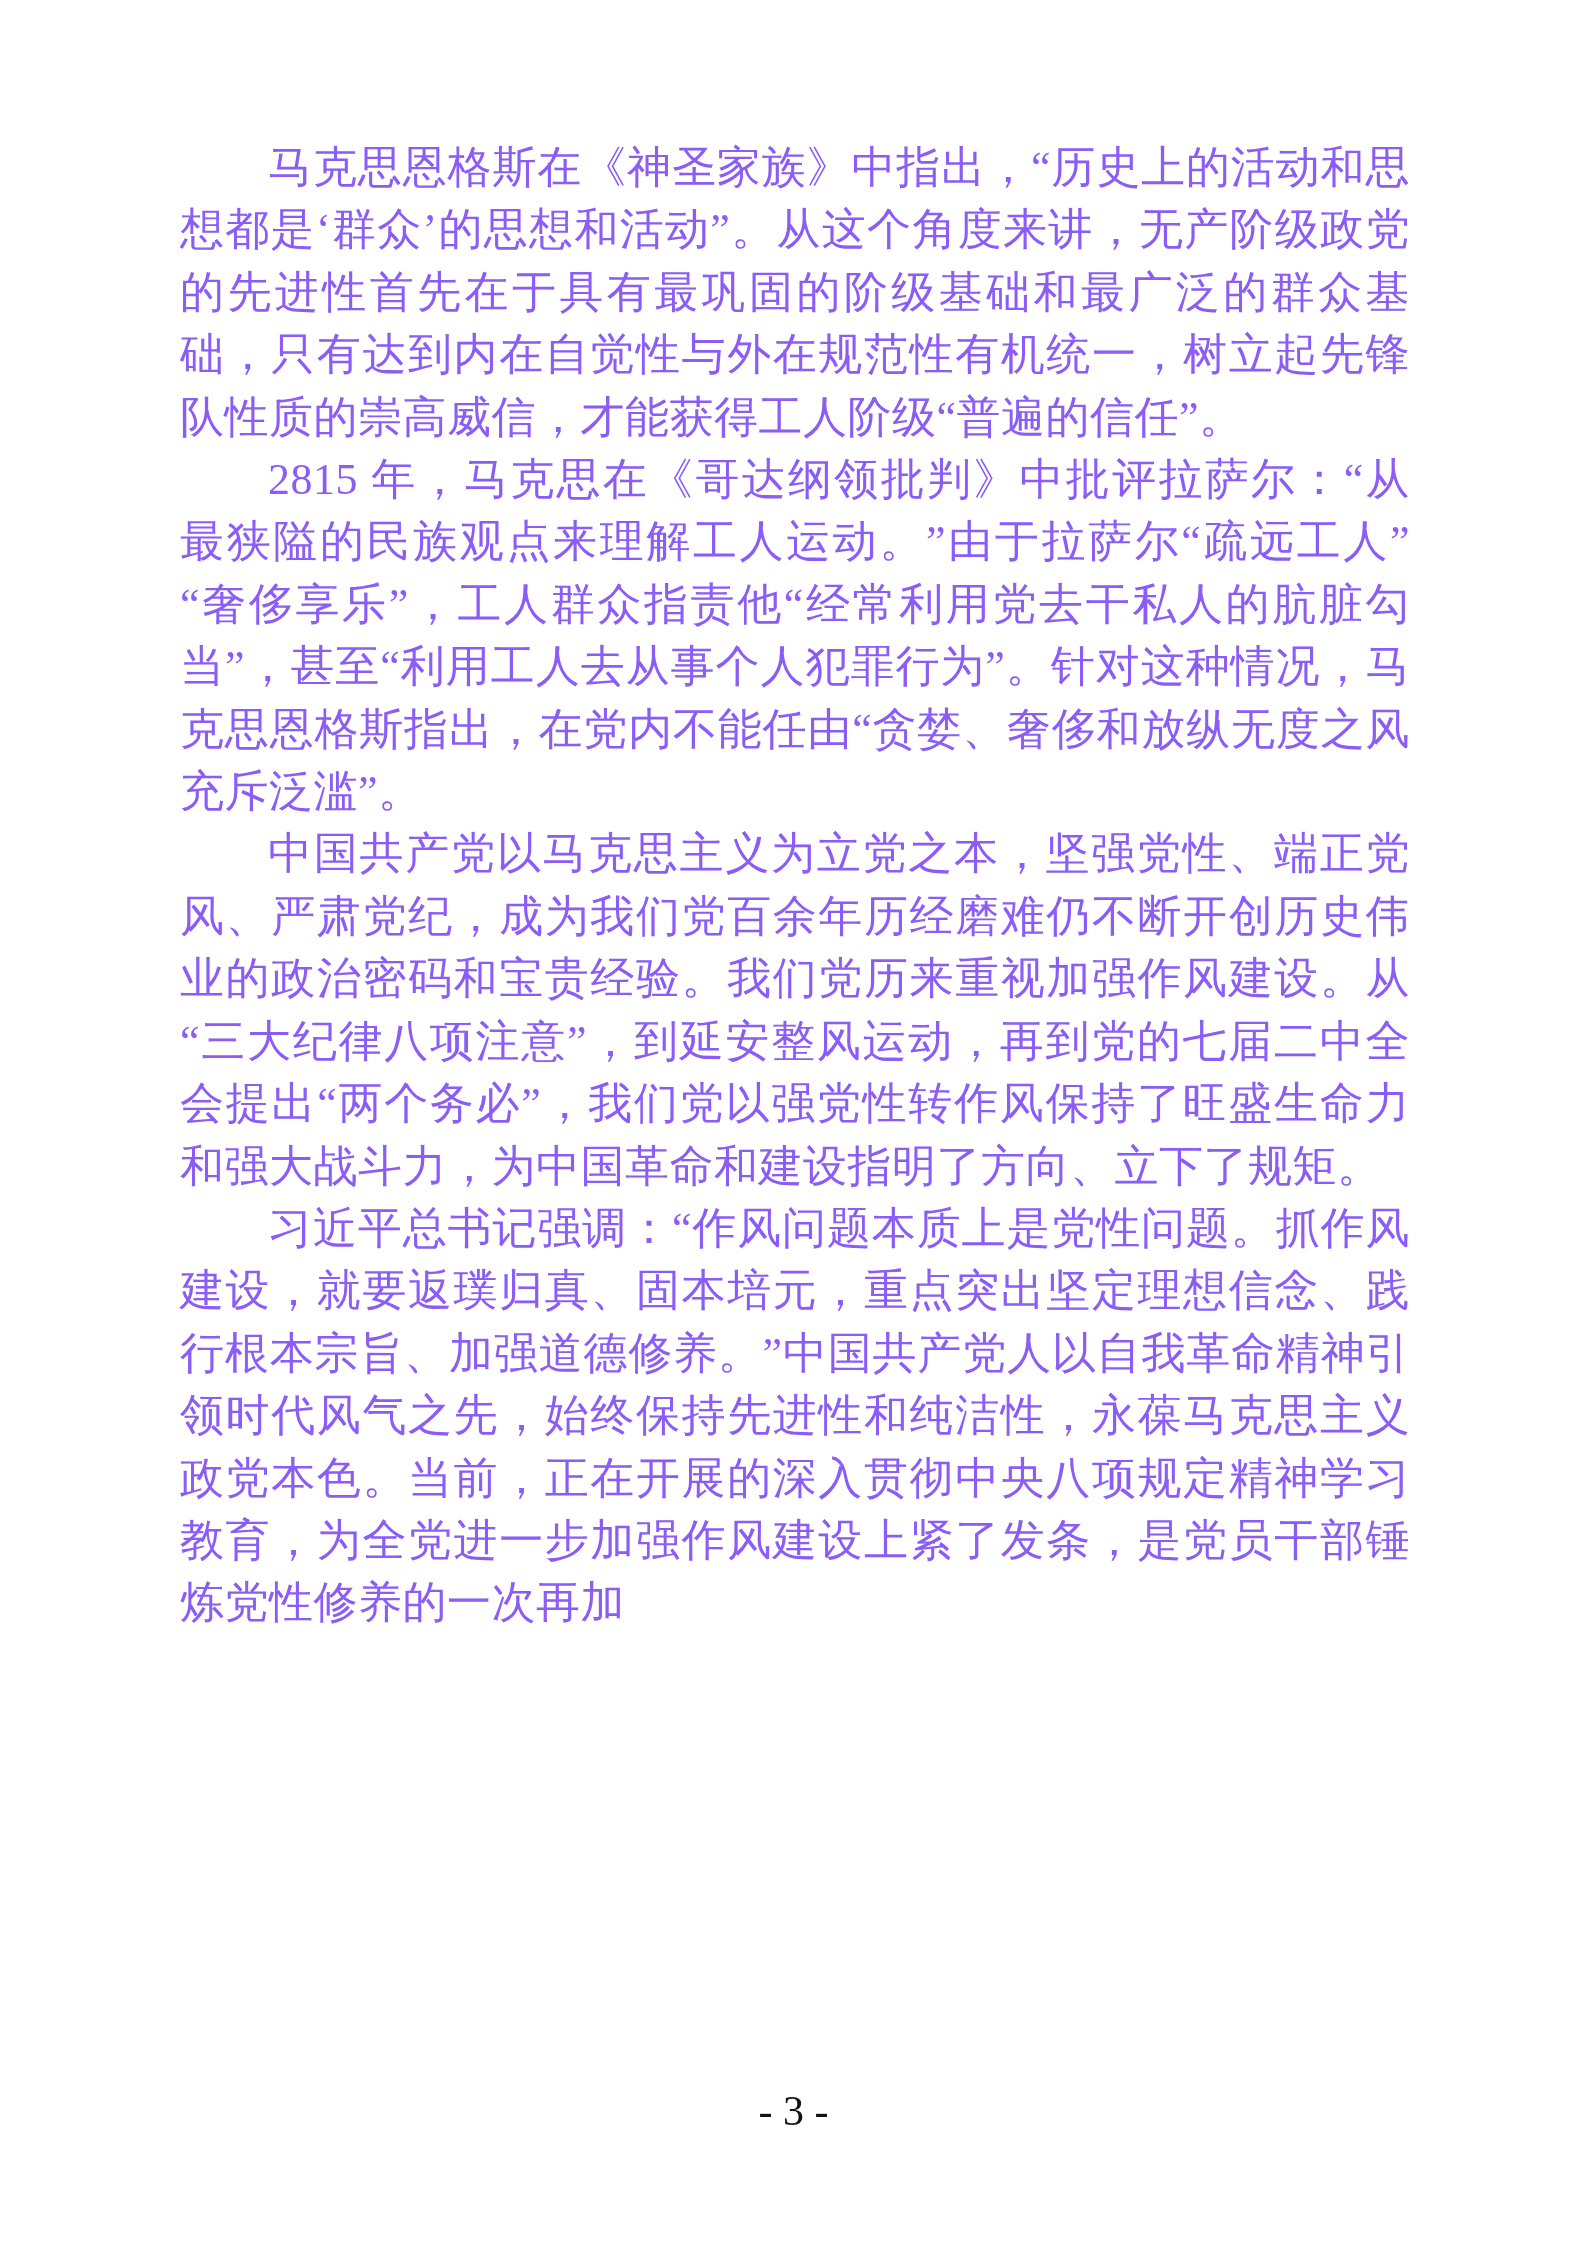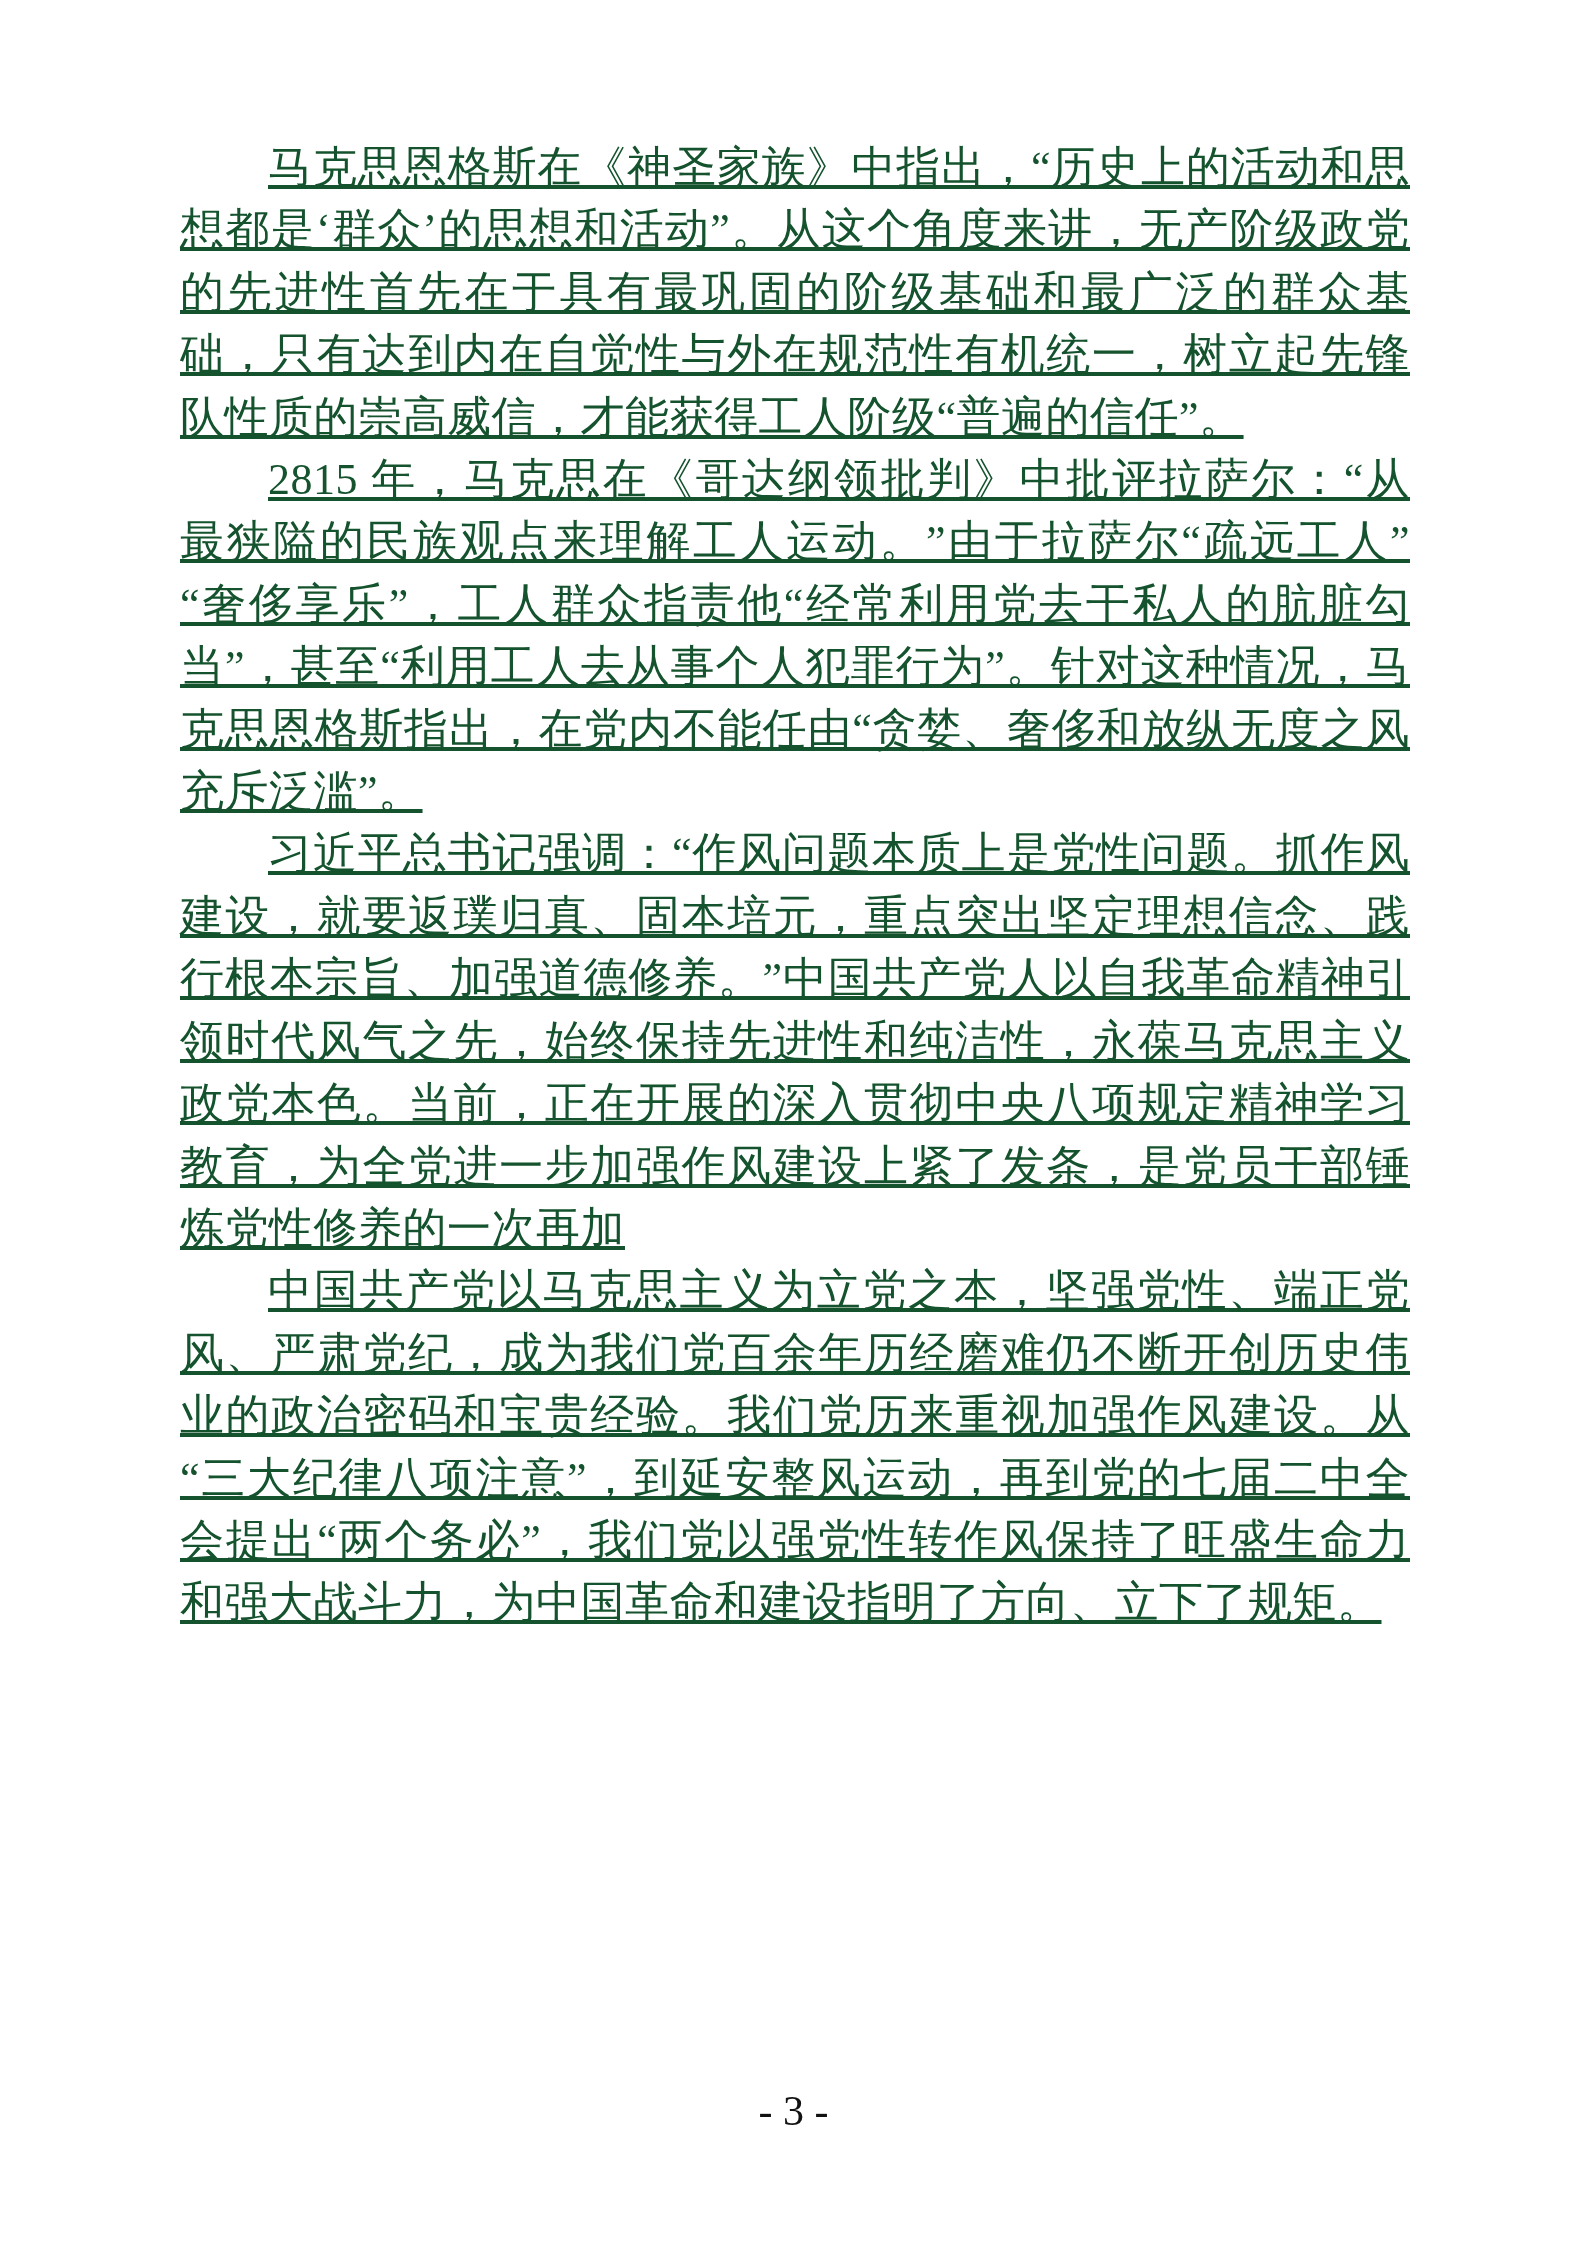--- a/index.html
+++ b/index.html
@@ -32,38 +32,37 @@
   .doc-body p {
     margin: 0;
     padding: 0;
     font-size: 44px;
     line-height: 62.4px;
     text-align: justify;
     text-justify: inter-ideograph;
     text-indent: 2em;
     letter-spacing: 0.5px;
     word-break: break-all;
-    color: #14532d;
-    text-decoration: underline;
+    color: #8b5cf6;
   }
   .page-footer {
     position: absolute;
     left: 0;
     top: 2086px;
     width: 1587px;
     text-align: center;
     font-size: 42px;
     line-height: 50px;
     color: #111111;
   }
 </style>
 </head>
 <body>
 
 <div class="page">
   <div class="doc-body">
     <p>马克思恩格斯在《神圣家族》中指出，“历史上的活动和思想都是‘群众’的思想和活动”。从这个角度来讲，无产阶级政党的先进性首先在于具有最巩固的阶级基础和最广泛的群众基础，只有达到内在自觉性与外在规范性有机统一，树立起先锋队性质的崇高威信，才能获得工人阶级“普遍的信任”。</p>
     <p>2815 年，马克思在《哥达纲领批判》中批评拉萨尔：“从最狭隘的民族观点来理解工人运动。”由于拉萨尔“疏远工人”“奢侈享乐”，工人群众指责他“经常利用党去干私人的肮脏勾当”，甚至“利用工人去从事个人犯罪行为”。针对这种情况，马克思恩格斯指出，在党内不能任由“贪婪、奢侈和放纵无度之风充斥泛滥”。</p>
+    <p>中国共产党以马克思主义为立党之本，坚强党性、端正党风、严肃党纪，成为我们党百余年历经磨难仍不断开创历史伟业的政治密码和宝贵经验。我们党历来重视加强作风建设。从“三大纪律八项注意”，到延安整风运动，再到党的七届二中全会提出“两个务必”，我们党以强党性转作风保持了旺盛生命力和强大战斗力，为中国革命和建设指明了方向、立下了规矩。</p>
     <p>习近平总书记强调：“作风问题本质上是党性问题。抓作风建设，就要返璞归真、固本培元，重点突出坚定理想信念、践行根本宗旨、加强道德修养。”中国共产党人以自我革命精神引领时代风气之先，始终保持先进性和纯洁性，永葆马克思主义政党本色。当前，正在开展的深入贯彻中央八项规定精神学习教育，为全党进一步加强作风建设上紧了发条，是党员干部锤炼党性修养的一次再加</p>
-    <p>中国共产党以马克思主义为立党之本，坚强党性、端正党风、严肃党纪，成为我们党百余年历经磨难仍不断开创历史伟业的政治密码和宝贵经验。我们党历来重视加强作风建设。从“三大纪律八项注意”，到延安整风运动，再到党的七届二中全会提出“两个务必”，我们党以强党性转作风保持了旺盛生命力和强大战斗力，为中国革命和建设指明了方向、立下了规矩。</p>
   </div>
   <div class="page-footer">- 3 -</div>
 </div>
 
 </body></html>

